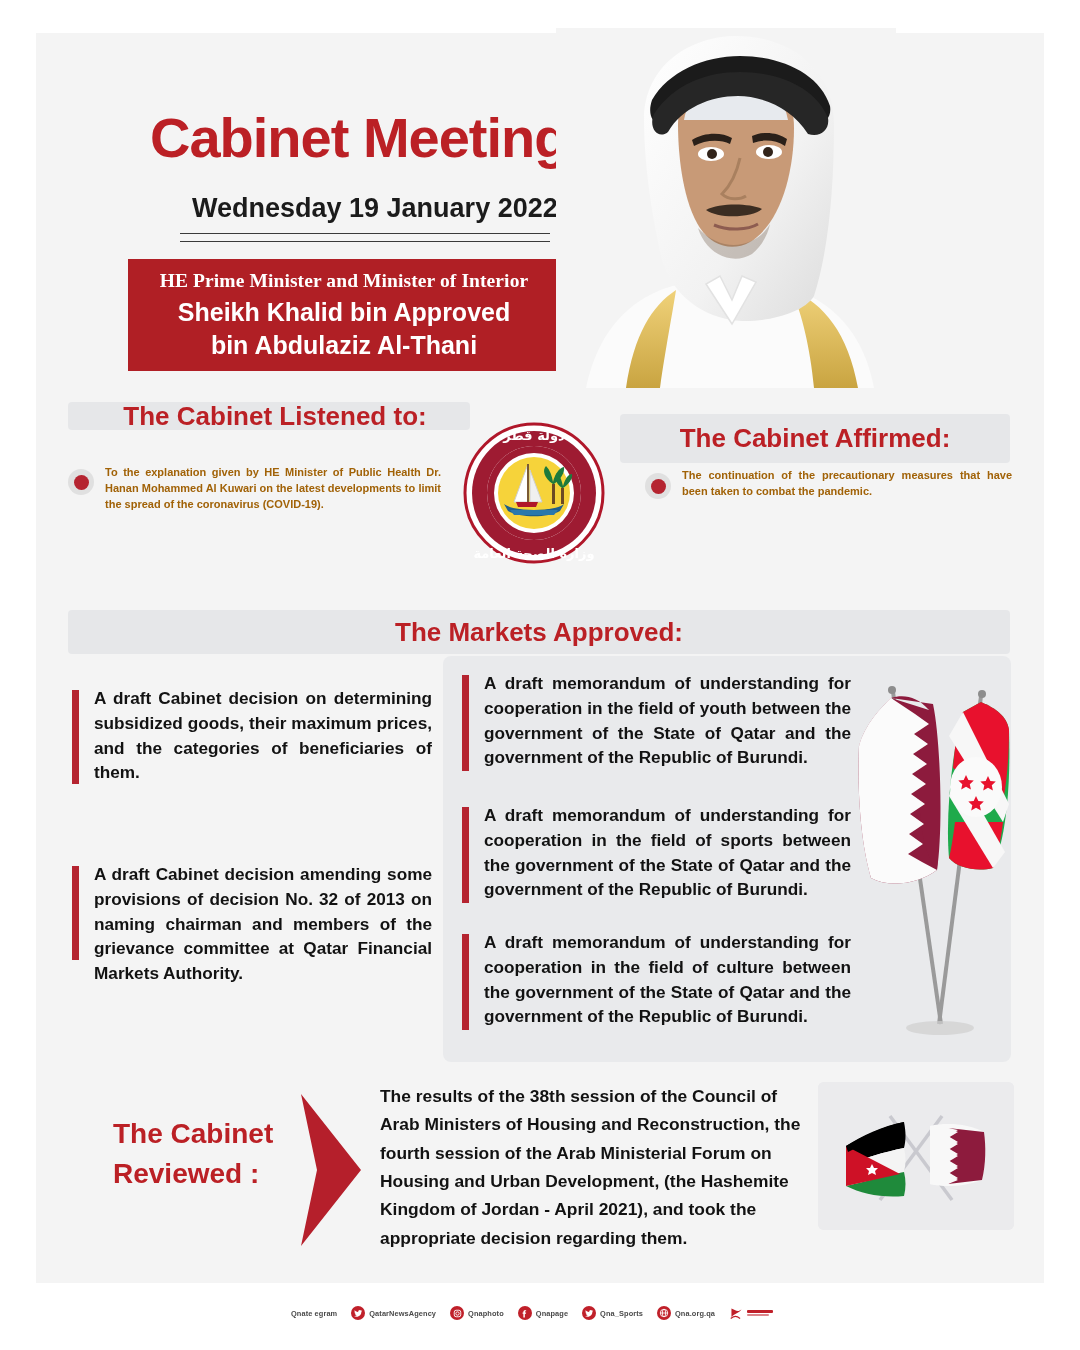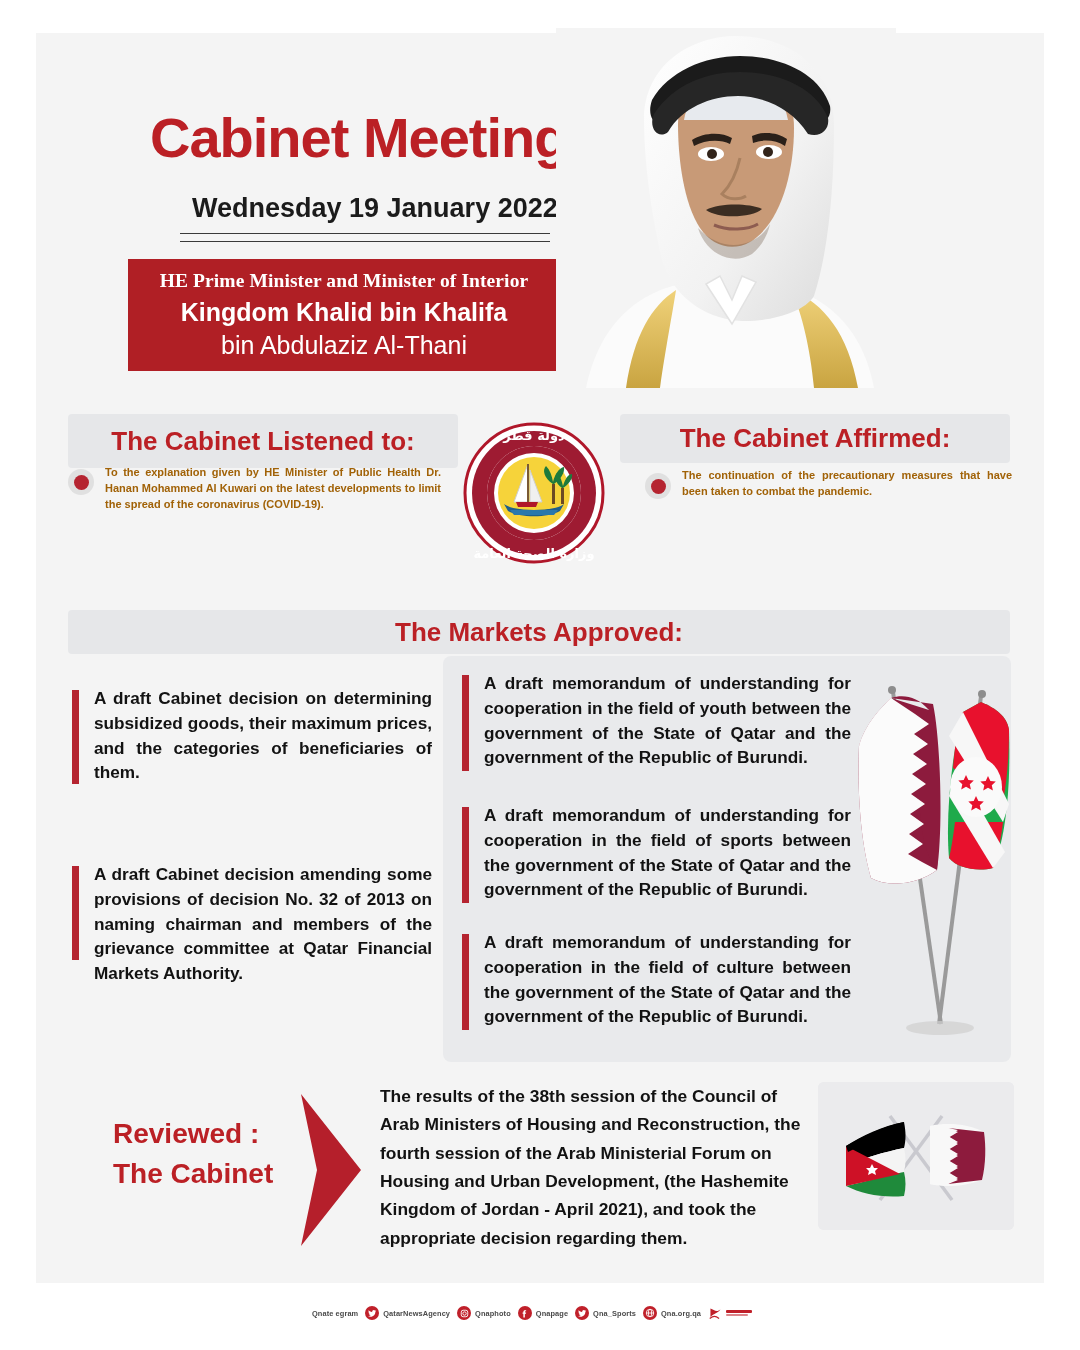--- a/index.html
+++ b/index.html
@@ -28,33 +28,33 @@
     position:absolute;left:180px;top:233px;width:370px;height:7px;
     border-top:1.5px solid #3a3a3a;border-bottom:1.5px solid #3a3a3a;
   }
   .name-banner{
     position:absolute;left:128px;top:259px;width:432px;height:112px;
     background:#b01f25;color:#ffffff;
     display:flex;flex-direction:column;align-items:center;justify-content:center;
   }
   .name-banner .role{font-size:19.5px;font-weight:600;letter-spacing:.1px;line-height:1.3;font-family:Liberation Serif, serif;}
   .name-banner .nm1{font-size:25px;font-weight:bold;line-height:1.32;margin-top:2px;}
-  .name-banner .nm2{font-size:25px;font-weight:normal;line-height:1.32;}
+  .name-banner .nm2{font-size:25px;font-weight:bold;line-height:1.32;}
 
   
   .portrait{position:absolute;left:556px;top:28px;width:340px;height:360px;overflow:hidden;}
   .portrait svg{display:block;}
 
   
   .band{
     position:absolute;background:#e6e7e9;border-radius:4px;
     display:flex;align-items:center;justify-content:center;
   }
   .band-title{font-size:26px;font-weight:bold;color:#bb2025;white-space:nowrap;}
-  #band-listened{left:68px;top:414px;width:390px;height:54px;}
+  #band-listened{left:68px;top:402px;width:390px;height:28px;padding-left:12px;}
   #band-affirmed{left:620px;top:414px;width:390px;height:49px;}
 
   .bullet-dot{
     position:absolute;width:26px;height:26px;border-radius:50%;
     background:#e0e0e0;display:flex;align-items:center;justify-content:center;
   }
   .bullet-dot i{display:block;width:15px;height:15px;border-radius:50%;background:#b52430;}
 
   .body-txt{
     position:absolute;font-size:11px;line-height:1.46;color:#a16207;
@@ -90,21 +90,21 @@
     font-size:17.4px;line-height:1.63;color:#121212;font-weight:600;
   }
   .jo-box{
     position:absolute;left:818px;top:1082px;width:196px;height:148px;
     background:#ebebed;border-radius:6px;overflow:hidden;
   }
 
   
   .footer{
     position:absolute;left:0;top:1296px;width:1064px;height:34px;
-    display:flex;justify-content:center;gap:7px;
+    display:flex;justify-content:center;gap:14px;
   }
   .f-item{display:flex;align-items:center;gap:4px;}
   .f-lbl{font-size:7.4px;font-weight:bold;color:#4a4a4a;white-space:nowrap;letter-spacing:.1px;}
   .f-ic{
     width:14px;height:14px;border-radius:50%;background:#c0202a;
     display:flex;align-items:center;justify-content:center;color:#fff;
     font-size:8px;line-height:1;font-weight:bold;
   }
   .qna-logo{display:flex;align-items:center;gap:3px;}
   .qna-logo .mark{width:15px;height:13px;}
@@ -118,21 +118,21 @@
 
 <div id="page">
   <div class="card"></div>
 
   <div class="hdr-title">Cabinet Meeting</div>
   <div class="hdr-date">Wednesday 19 January 2022</div>
   <div class="hdr-rule"></div>
 
   <div class="name-banner">
     <div class="role">HE Prime Minister and Minister of Interior</div>
-    <div class="nm1">Kingdom Khalid bin Khalifa</div>
+    <div class="nm1">Sheikh Khalid bin Approved</div>
     <div class="nm2">bin Abdulaziz Al-Thani</div>
   </div>
 
   <div class="portrait">
     <svg width="340" height="360" viewBox="0 0 340 360">
       <defs>
         <linearGradient id="gutra" x1="0" y1="0" x2="1" y2="1">
           <stop offset="0%" stop-color="#ffffff"></stop>
             <stop offset="60%" stop-color="#f2f2f2"></stop>
             <stop offset="100%" stop-color="#dcdcdc"></stop>
@@ -297,22 +297,22 @@
         <path d="M46 26 L84 36
                  L70 48 L84 56 L69 68 L83 76 L68 88 L82 96 L67 108 L81 116 L66 128 L80 136 L65 148 L79 156 L64 168 L78 176 L63 188 L77 196
                  L92 198 C78 180 74 150 74 110 C74 84 76 56 84 38 Z" fill="none"></path>
         <path d="M46 26 C36 36 20 52 14 74 C12 122 16 172 26 206 C44 216 74 212 92 198
                  L77 190 L63 182 L78 172 L64 162 L79 152 L65 142 L80 132 L66 122 L81 112 L67 102 L82 92 L68 82 L83 72 L69 62 L84 52 L70 42 L46 26 Z" fill="#fbfbfb"></path>
       </g>
     </svg>
   </div>
 
   <div class="rev-title">
+    <div>The Cabinet</div>
     <div>Reviewed :</div>
-    <div>The Cabinet</div>
   </div>
 
   <div class="rev-arrow">
     <svg width="80" height="160" viewBox="0 0 80 160">
       <path d="M6 4 L66 80 L6 156 L22 80 Z" fill="#b51f2b"></path>
     </svg>
   </div>
 
   <div class="rev-txt">The results of the 38th session of the Council of Arab Ministers of Housing and Reconstruction, the fourth session of the Arab Ministerial Forum on Housing and Urban Development, (the Hashemite Kingdom of Jordan - April 2021), and took the appropriate decision regarding them.</div>
 

